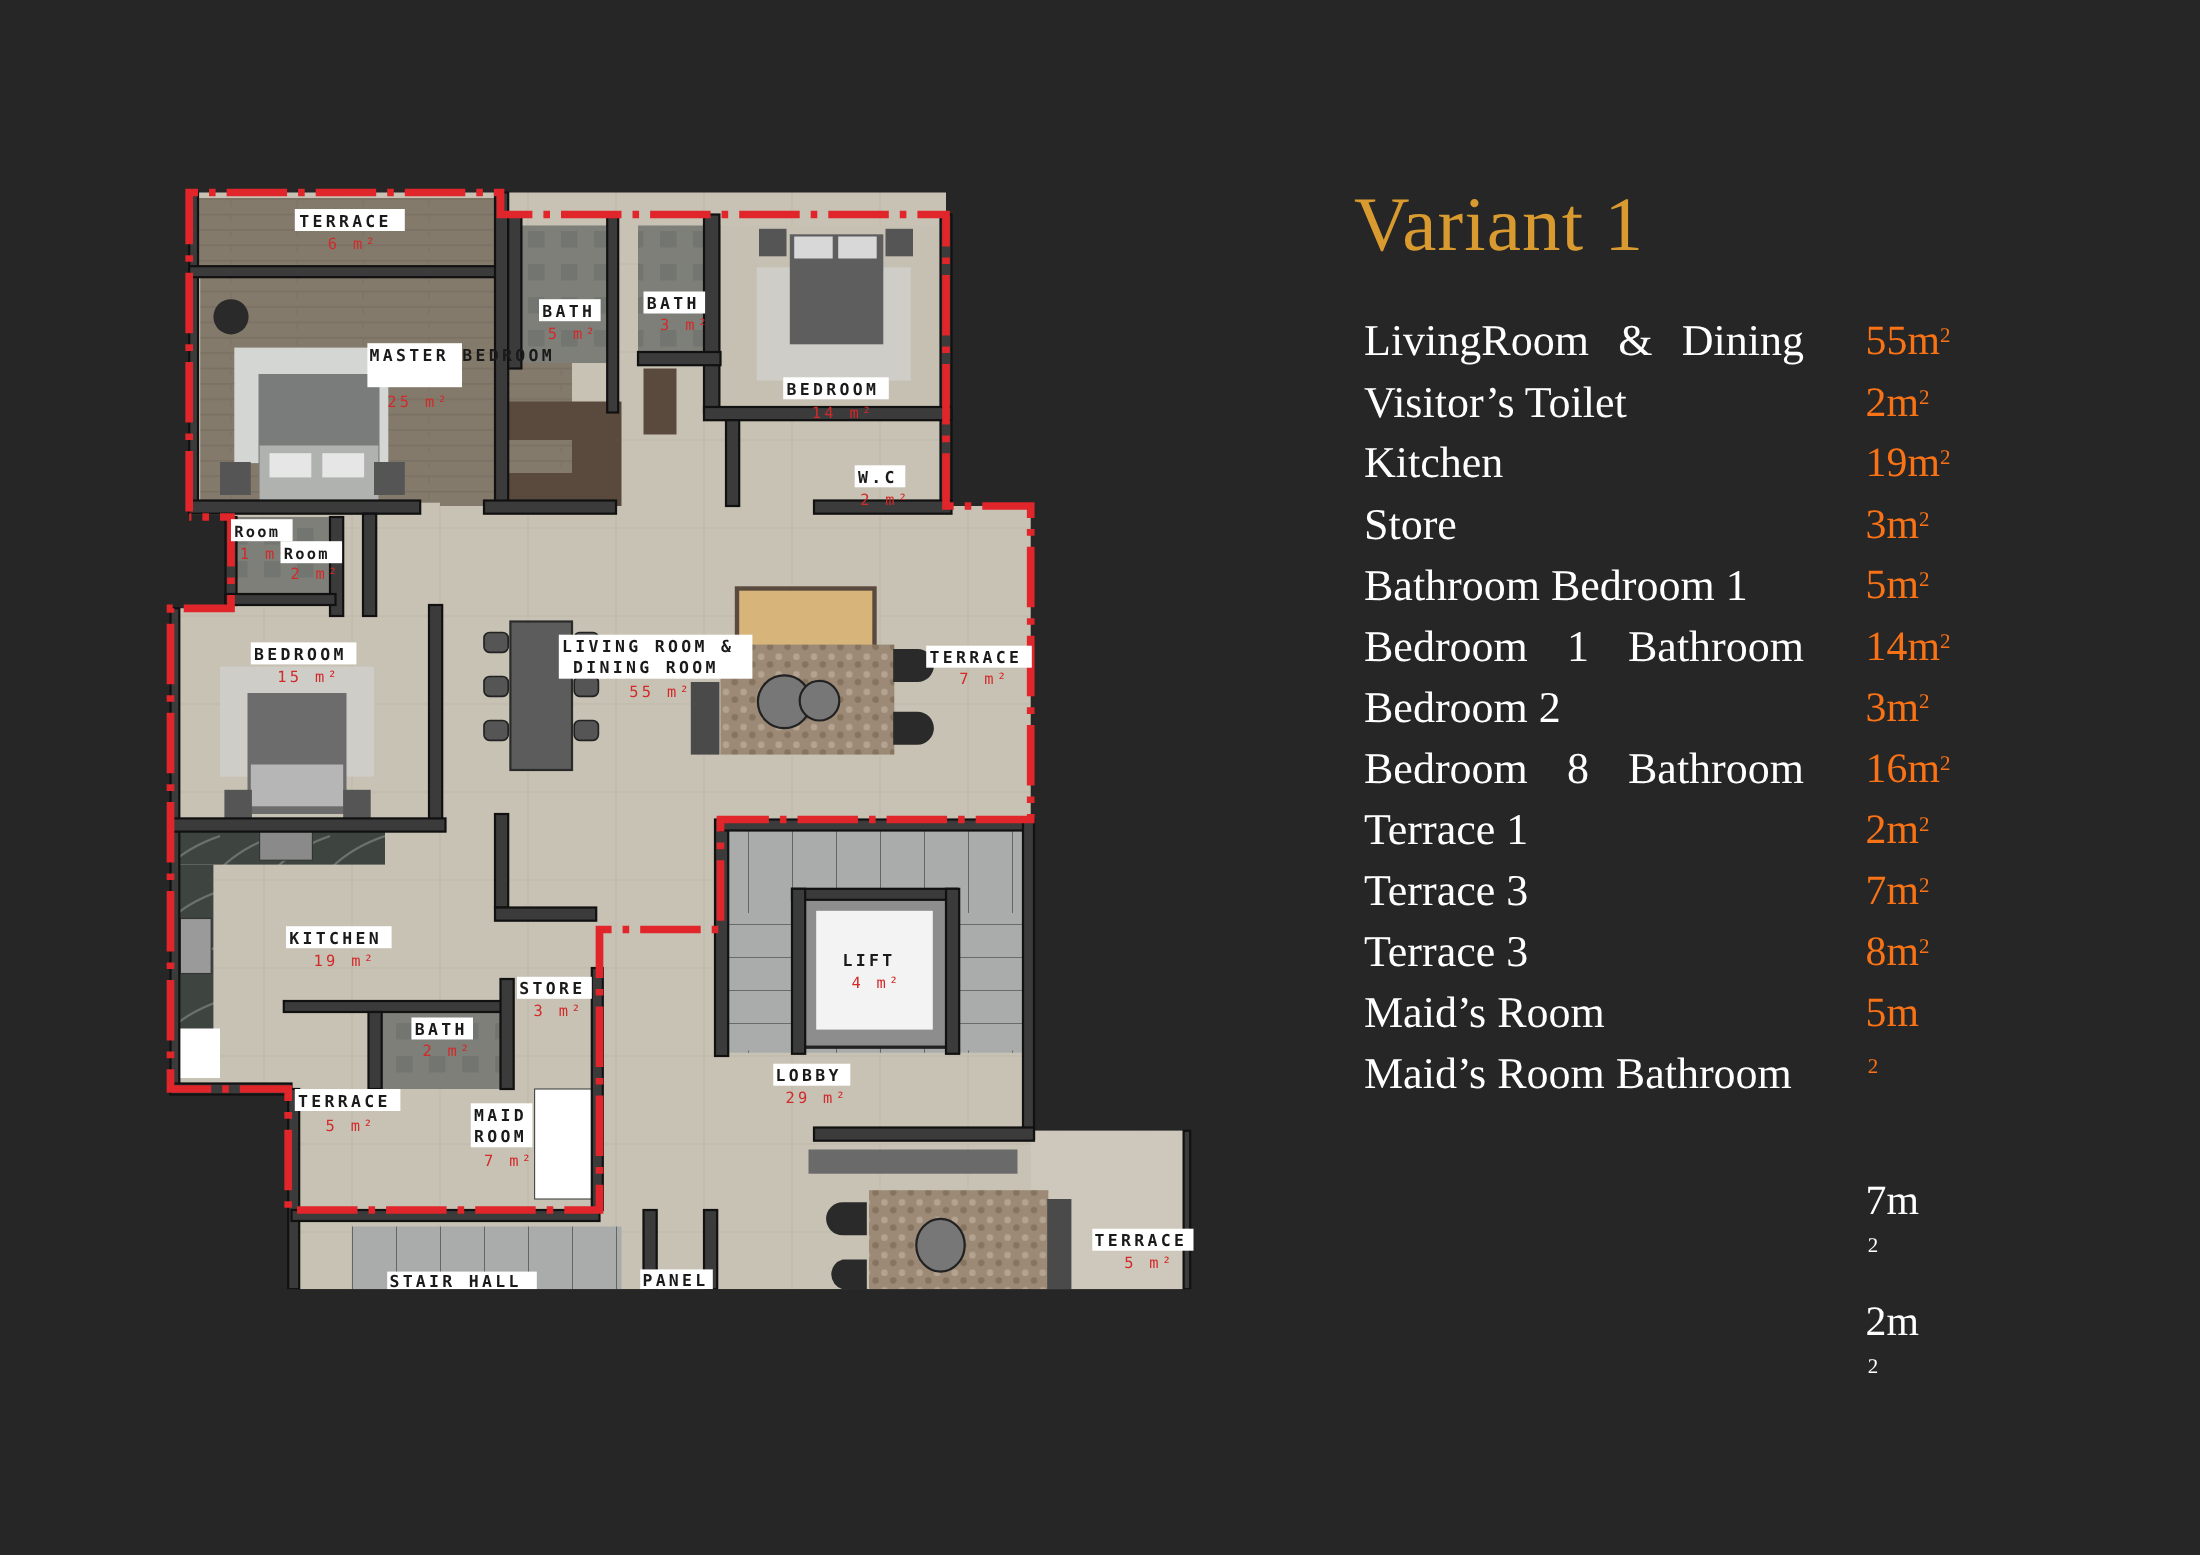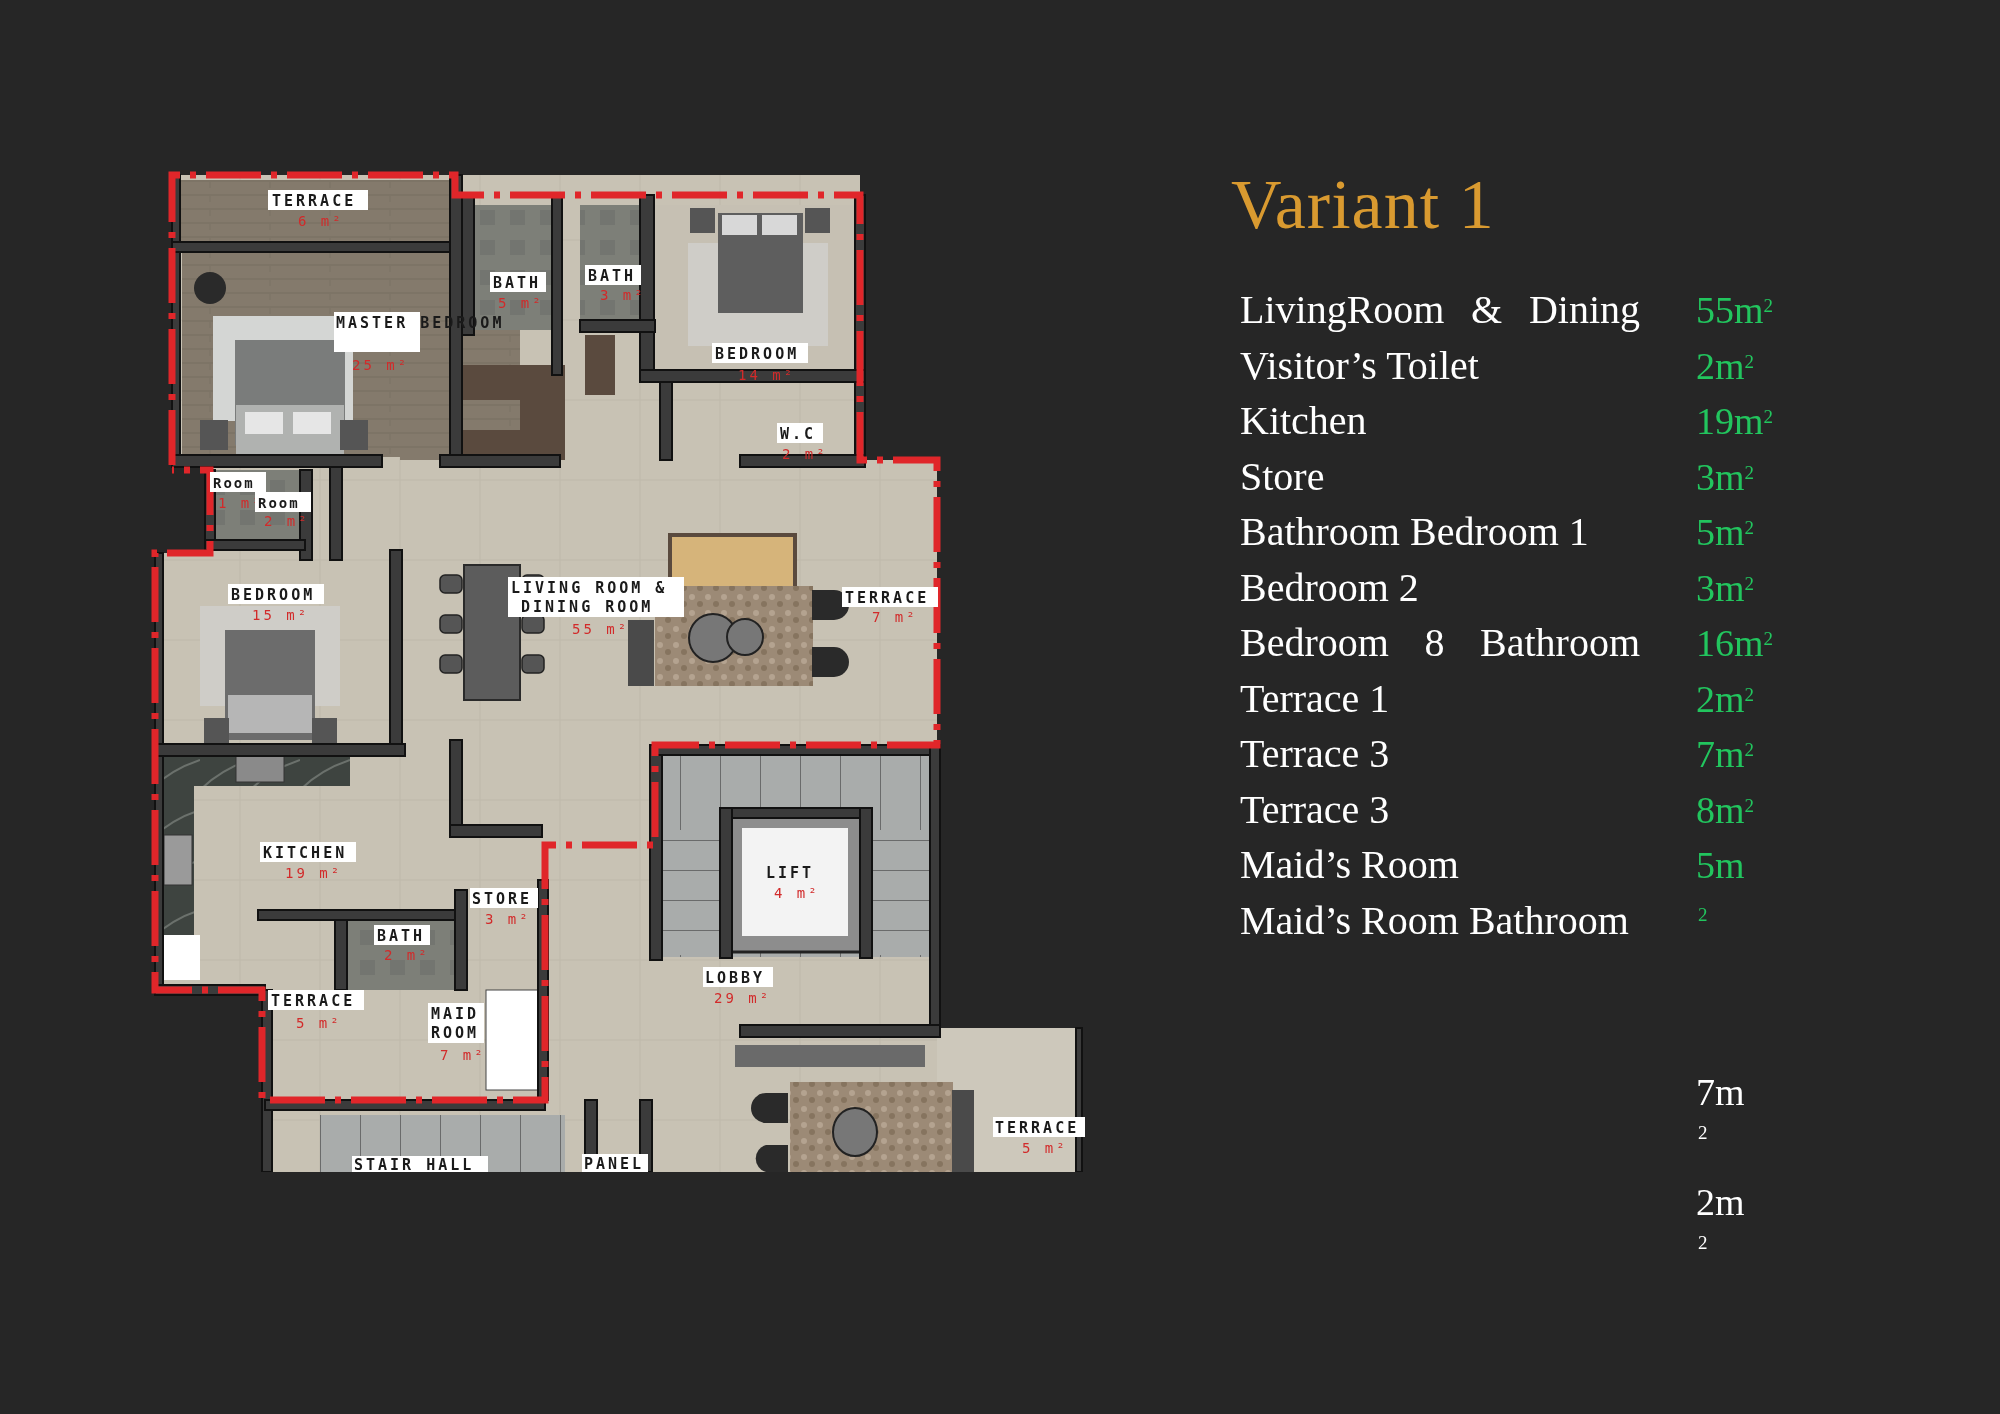--- a/index.html
+++ b/index.html
@@ -12,21 +12,21 @@
     position:absolute; left:1231px; top:170px; font-size:70px; color:#d99a30;
     font-family:"Liberation Serif", serif; letter-spacing:1px; line-height:1;
   }
   .area-list { position:absolute; left:1240px; top:286px; width:560px; }
   .area-row { position:relative; height:55.5px; }
   .area-name {
     position:absolute; left:0; top:0; font-size:40px; color:#ffffff; line-height:48px; white-space:nowrap;
   }
   .area-name.justify { width:400px; text-align:justify; text-align-last:justify; }
   .area-val {
-    position:absolute; left:456px; top:0; font-size:38px; color:#22c55e; line-height:48px; white-space:nowrap;
+    position:absolute; left:456px; top:0; font-size:38px; color:#f97316; line-height:48px; white-space:nowrap;
   }
   .area-val sup { font-size:19px; vertical-align:top; position:relative; top:-4px; }
   .orphan { position:absolute; left:1696px; color:#fff; font-size:38px; line-height:48px; }
   .orphan-sup { position:absolute; left:1698px; color:#fff; font-size:19px; }
   .lbl { font-family:"DejaVu Sans Mono", monospace; font-weight:bold; font-size:15px; letter-spacing:3px; fill:#1a1a1a; }
   .ar { font-family:"DejaVu Sans Mono", monospace; font-size:14px; fill:#d22a2a; letter-spacing:3px; }
 </style>
 </head>
 <body>
 
@@ -301,20 +301,24 @@
   </div>
   <div class="area-row">
     <span class="area-name">Store</span>
     <span class="area-val"><span>3m</span><sup>2</sup></span>
   </div>
   <div class="area-row">
     <span class="area-name">Bathroom Bedroom 1</span>
     <span class="area-val"><span>5m</span><sup>2</sup></span>
   </div>
   <div class="area-row">
+    <span class="area-name justify">Bedroom 1 Bathroom</span>
+    <span class="area-val"><span>14m</span><sup>2</sup></span>
+  </div>
+  <div class="area-row">
     <span class="area-name">Bedroom 2</span>
     <span class="area-val"><span>3m</span><sup>2</sup></span>
   </div>
   <div class="area-row">
     <span class="area-name justify">Bedroom 8 Bathroom</span>
     <span class="area-val"><span>16m</span><sup>2</sup></span>
   </div>
   <div class="area-row">
     <span class="area-name">Terrace 1</span>
     <span class="area-val"><span>2m</span><sup>2</sup></span>

